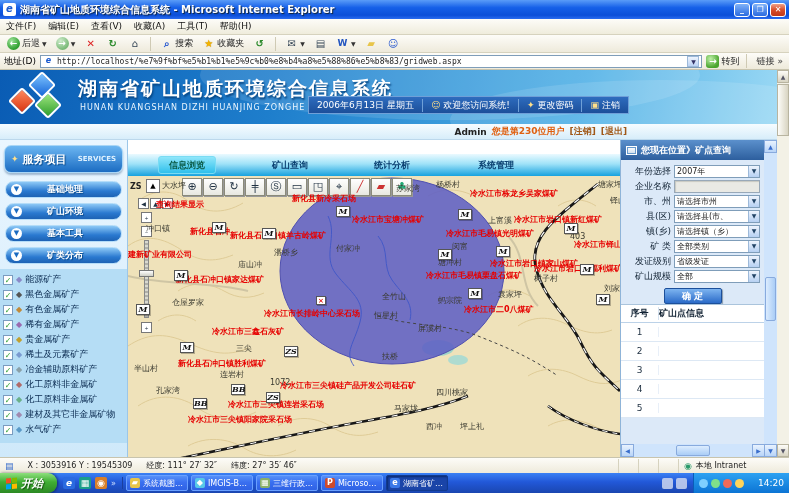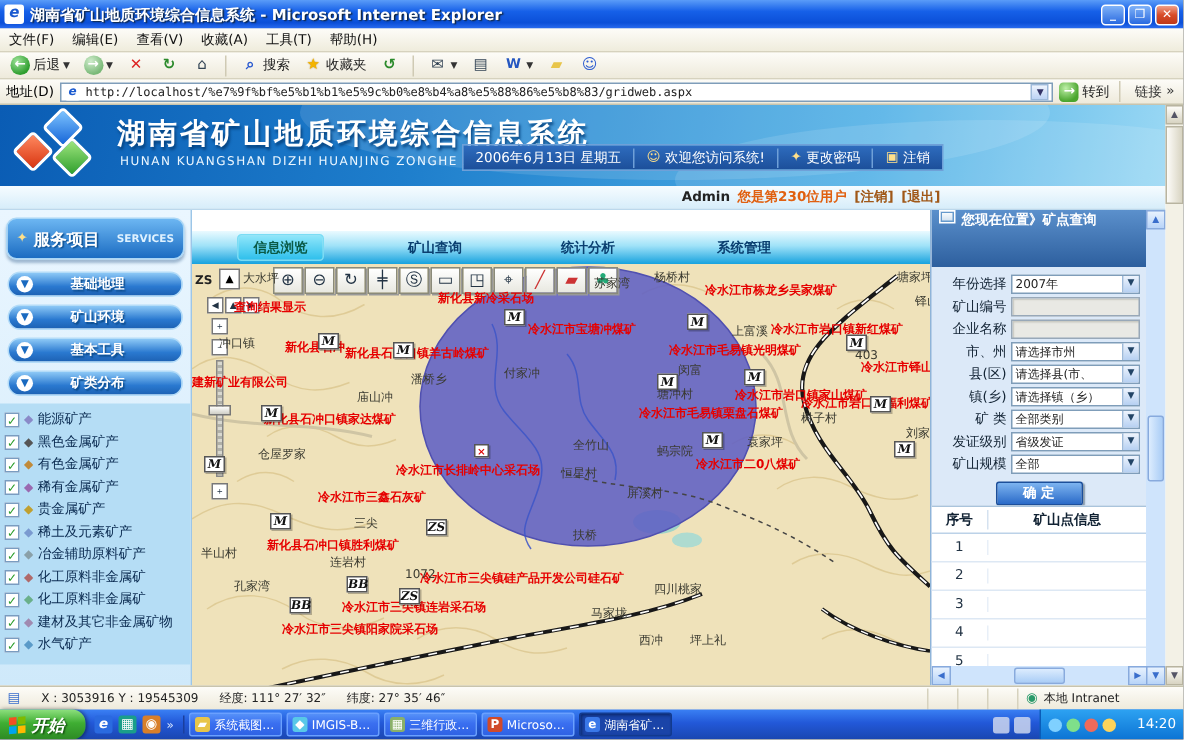--- a/index.html
+++ b/index.html
@@ -100,35 +100,35 @@
 .panrow{position:absolute;left:10px;top:22px;display:flex;gap:1px}
 .pbtn{width:11px;height:11px;background:#fff;border:1px solid #777;font-size:6px;line-height:10px;text-align:center;color:#234}
 .zplus{position:absolute;left:13px;top:36px}
 .zminus{position:absolute;left:13px;top:50px}
 .ztrack{position:absolute;left:16px;top:64px;width:5px;height:78px;background:repeating-linear-gradient(#d8d8d0 0 2px,#b0b0a8 2px 4px);border:1px solid #888}
 .zhandle{position:absolute;left:11px;top:94px;width:15px;height:7px;background:linear-gradient(#fff,#cfcfc6);border:1px solid #777}
 .zbottom{position:absolute;left:13px;top:146px}
 
 
 .qpanel{position:absolute;left:620px;top:0;width:144px;height:317px;background:#dce9f8;border-left:1px solid #8fb4d8;overflow:hidden}
-.qtitle{height:38px;background:linear-gradient(#5b90cc,#2d5f9e);display:flex;gap:4px;padding:0 5px;color:#fff;font-weight:bold}
+.qtitle{height:20px;background:linear-gradient(#5b90cc,#2d5f9e);display:flex;align-items:center;gap:4px;padding:0 5px;color:#fff;font-weight:bold}
 .qgrid{width:11px;height:9px;background:linear-gradient(#fff,#cde);border:1px solid #fff;box-shadow:inset 0 0 0 1px #69c}
 .qform{padding:3px 4px 0 4px}
 .frow{display:flex;align-items:flex-end;height:15px;gap:3px}
 .flabel{width:46px;text-align:right;color:#123;white-space:nowrap}
 .fsel{flex:1;height:13px;background:#fff;border:1px solid #7f9db9;display:flex;align-items:center}
 .fsel .val{flex:1;padding:0 2px;font-size:8px;color:#222;white-space:nowrap;overflow:hidden}
 .fsel .arr{width:11px;height:11px;background:linear-gradient(#eef4fd,#b6d0f2);border-left:1px solid #9db9d9;font-size:6px;line-height:10px;text-align:center;color:#246}
 .finp{flex:1;height:13px;background:#e9e9e4;border:1px solid #98a8b8;box-shadow:inset 1px 1px 1px #c8c8c0}
 .qsubmit{margin:5px auto 0 auto;display:block;width:58px;height:16px;background:linear-gradient(#7db4f0,#2a6ac8);border:1px solid #1c4f9a;border-radius:2px;color:#fff;font-weight:bold;font-size:9px;line-height:14px;text-align:center;box-shadow:1px 1px 1px #89a}
 .qresults-t{margin-top:5px;height:14px;background:linear-gradient(#5584bc,#3a6aa4);color:#fff;font-weight:bold;text-align:center;line-height:14px}
 .qtable{background:#fff;border-top:1px solid #aac4dc}
 .qthead{display:flex;height:18px;align-items:center;border-bottom:1px solid #bcd2e8;font-weight:bold;color:#123}
 .qth1{width:38px;text-align:center;border-right:1px solid #d5e2f0}
-.qth2{flex:1;text-align:center}
+.qth2{flex:1;}
 .qrow{display:flex;height:19px;align-items:center;border-bottom:1px solid #dde8f4;color:#234}
 .qr1{width:38px;text-align:center;border-right:1px solid #e8eff8}
 .qr2{flex:1}
 .qhscroll{position:absolute;left:0;bottom:0;width:144px;height:13px;background:#cfe4fc;display:flex;justify-content:space-between;align-items:center}
 .sb-btn{width:13px;height:13px;background:linear-gradient(#e8f2fe,#b8d4f8);border:1px solid #88aadd;color:#3a6ecc;font-size:6px;text-align:center;line-height:12px}
 .sb-thumbh{width:34px;height:11px;margin:0 auto;background:linear-gradient(#dcecfe,#aacdf6);border:1px solid #88aadd;border-radius:2px}
 
 
 .pvscroll{position:absolute;left:764px;top:0;width:13px;height:317px;background:#cfe4fc;display:flex;flex-direction:column;justify-content:space-between}
 .sb-thumbv{height:44px;width:11px;margin:1px auto;background:linear-gradient(90deg,#dcecfe,#aacdf6);border:1px solid #88aadd;border-radius:2px}
@@ -533,24 +533,20 @@
         </div>
         <div class="qform" id="qform">
             <div class="frow">
               <span class="flabel">年份选择</span>
               <span class="fsel">
                 <span class="val">2007年</span>
                 <span class="arr">▼</span>
               </span>
             </div>
             <div class="frow">
-              <span class="flabel">矿山编号</span>
-              <span class="finp"></span>
-            </div>
-            <div class="frow">
               <span class="flabel">企业名称</span>
               <span class="finp"></span>
             </div>
             <div class="frow">
               <span class="flabel">市、州</span>
               <span class="fsel">
                 <span class="val">请选择市州</span>
                 <span class="arr">▼</span>
               </span>
             </div>

